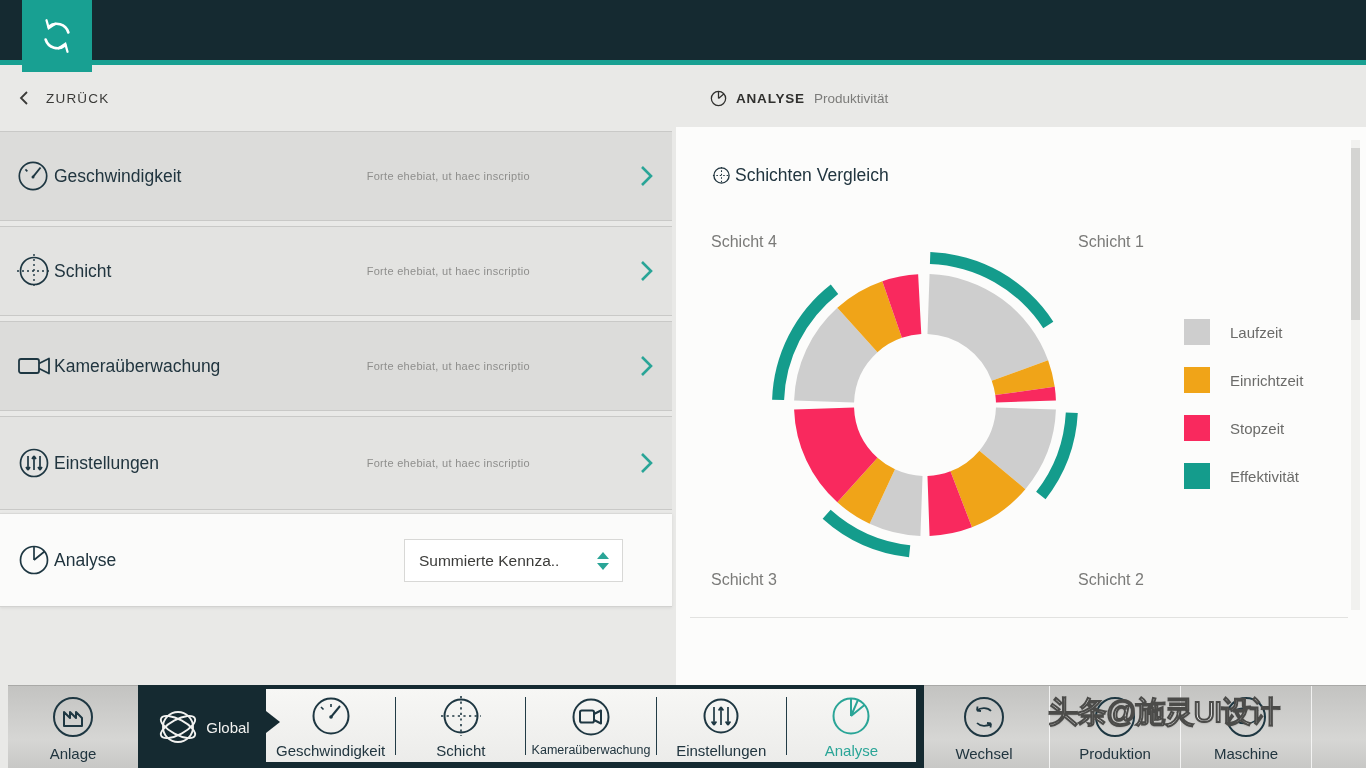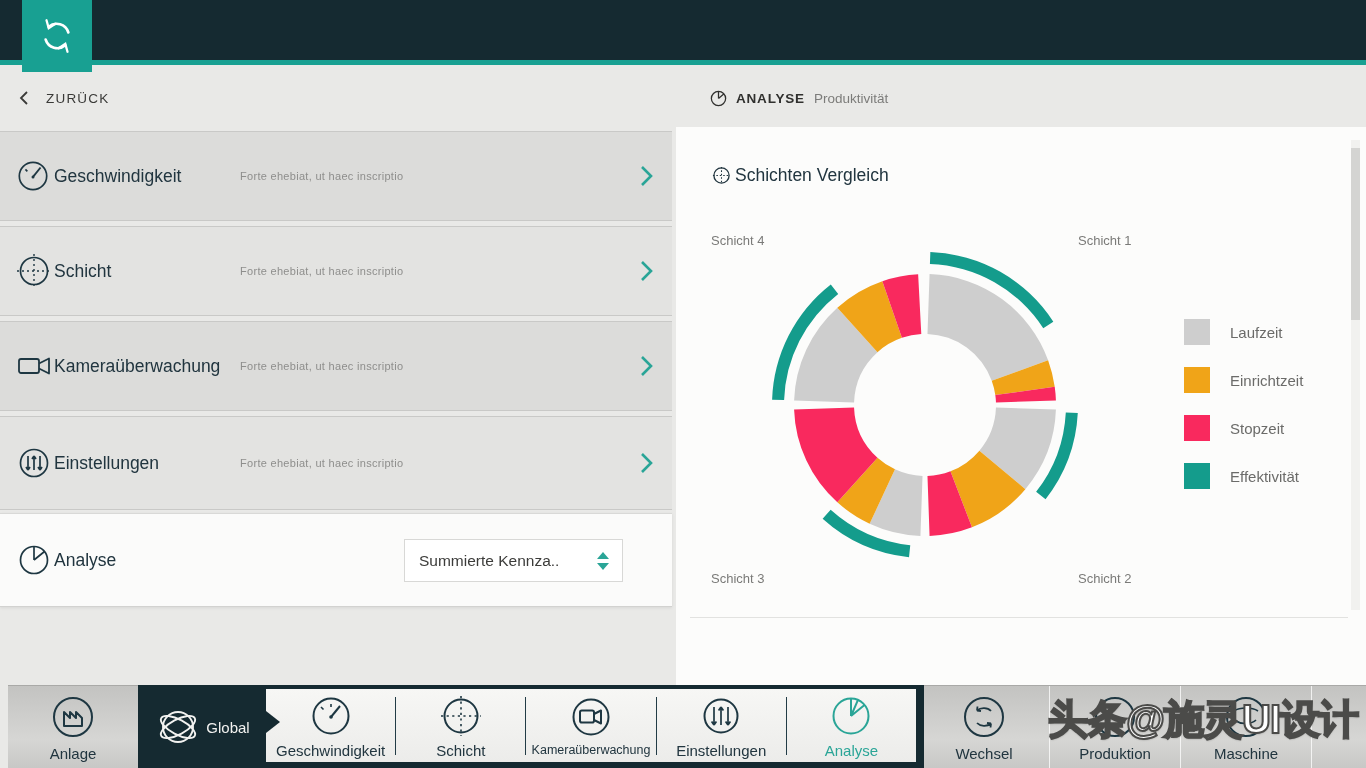--- a/index.html
+++ b/index.html
@@ -28,34 +28,34 @@
         font-size:13.5px;letter-spacing:1.2px;cursor:pointer;z-index:2}
   .crumb{position:absolute;left:710px;top:90px;display:flex;align-items:center;gap:9px;z-index:2;font-size:13.5px}
   .crumb .main{font-weight:bold;color:#30302e;letter-spacing:.8px}
   .crumb .sub{color:#7c7c7a}
 
   
   .mrow{position:absolute;left:0;width:672px;border-top:1px solid #c9c9c7;border-bottom:1px solid #c9c9c7;cursor:pointer}
   .mrow .ic{position:absolute;left:16px;top:50%;transform:translateY(-50%)}
   .mrow .lbl{position:absolute;left:54px;top:50%;transform:translateY(-50%);font-size:17.5px;font-weight:500;color:#21353f}
   .mrow .desc{position:absolute;left:240px;width:290px;top:50%;transform:translateY(-50%);
-        text-align:left;font-size:11px;color:#8e8e8c;letter-spacing:.3px}
+        text-align:right;font-size:11px;color:#8e8e8c;letter-spacing:.3px}
   .mrow .chev{position:absolute;right:16px;top:50%;transform:translateY(-50%)}
   .rowA{background:#dcdcda}.rowB{background:#e3e3e1}
   .rowSel{position:absolute;left:0;width:672px;background:#fbfbfa;border-top:1px solid #d9d9d7;border-bottom:1px solid #d2d2d0;
         box-shadow:0 1px 3px rgba(0,0,0,.08);cursor:default}
   .select{position:absolute;left:404px;top:25px;width:219px;height:43px;background:#fff;border:1px solid #d8d8d6;
         display:flex;align-items:center;justify-content:space-between;padding:0 12px 0 14px;cursor:pointer}
   .select .val{font-size:15.5px;color:#3c3c3a}
 
   
   .panel{position:absolute;left:676px;top:127px;width:690px;height:558px;background:#fcfcfb}
   .ptitle{position:absolute;left:36px;top:38px;display:flex;align-items:center;gap:4px;font-size:17.5px;
         font-weight:500;color:#21353f}
-  .quadlabel{position:absolute;font-size:13px;color:#7a7a78}
+  .quadlabel{position:absolute;font-size:16px;color:#7a7a78}
   .legend{position:absolute;left:508px;top:192px;display:flex;flex-direction:column;gap:22px}
   .litem{display:flex;align-items:center;gap:20px}
   .lswatch{width:26px;height:26px}
   .llabel{font-size:15px;color:#6b6b69}
   .pdivider{position:absolute;left:14px;top:490px;width:658px;height:1px;background:#e2e2e0}
   .scrolltrack{position:absolute;left:1351px;top:140px;width:9px;height:470px;background:#f1f1ef;z-index:3}
   .scrollthumb{position:absolute;left:0;top:8px;width:9px;height:172px;background:#d4d4d2;cursor:pointer}
 
   
   .bottombar{position:absolute;left:8px;top:685px;width:1366px;height:83px;
@@ -69,21 +69,21 @@
   .subpanel{position:absolute;left:128px;top:4px;width:650px;height:73px;
         background:linear-gradient(180deg,#f7f7f5,#ececea);display:flex;align-items:stretch}
   .subitem{flex:1;display:flex;flex-direction:column;align-items:center;justify-content:center;gap:3px;
         color:#21353f;font-size:15px;cursor:pointer}
   .subitem.small{font-size:12.5px}
   .subitem.active{color:#2aa597}
   .sdiv{width:1px;height:58px;align-self:center;background:#223c46}
   .navarrow{position:absolute;left:128px;top:26px;width:0;height:0;border-left:14px solid #152a31;
         border-top:11px solid transparent;border-bottom:11px solid transparent;z-index:2}
 
-  .watermark{position:absolute;left:1048px;top:692px;z-index:30;font-size:40px;font-weight:bold;color:#fff;
+  .watermark{position:absolute;left:1048px;top:692px;z-index:30;font-size:30px;font-weight:normal;color:#fff;
         -webkit-text-stroke:2px #4b4b49;text-shadow:0 1px 2px rgba(0,0,0,.35);white-space:nowrap;
         letter-spacing:-1px;pointer-events:none}
 
   .ibox{display:inline-flex;align-items:center;justify-content:center}
 </style>
 </head>
 <body>
 
 <div id="app">
 

